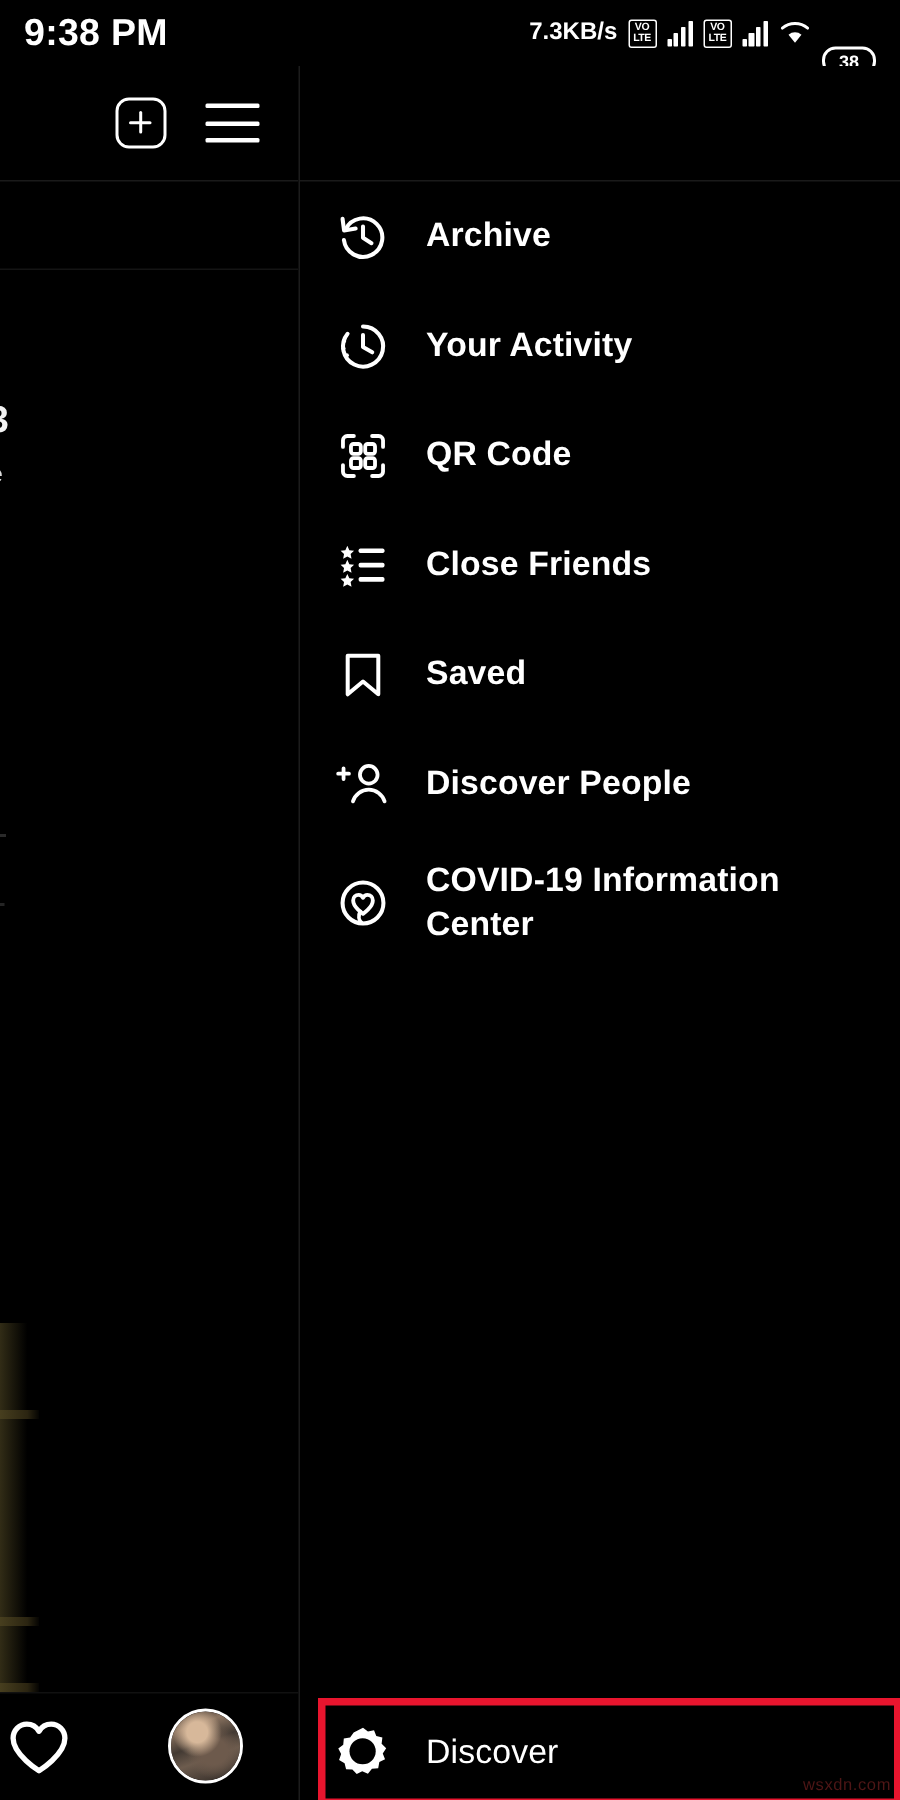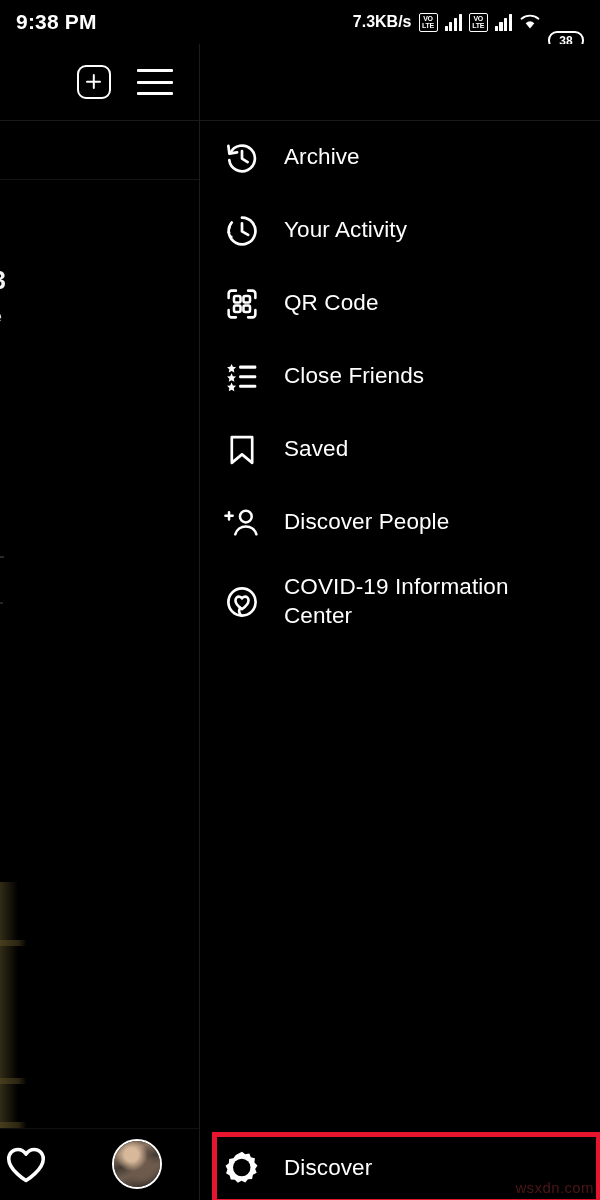--- a/index.html
+++ b/index.html
@@ -15,21 +15,21 @@
     background:#000;
     color:#fff;
   }
 
   
   .statusbar {
     position:absolute; left:0; top:0; width:600px; height:44px;
     display:flex; align-items:center; justify-content:space-between;
     padding:0 16px;
   }
-  .status-clock { font-size:21px; font-weight:bold; color:#fff; letter-spacing:.2px; }
+  .status-clock { font-size:25px; font-weight:bold; color:#fff; letter-spacing:.2px; }
   .status-right { display:flex; align-items:center; gap:7px; }
   .net-speed { font-size:16px; font-weight:bold; color:#fff; }
   .volte {
     width:19px; height:19px; border:1.6px solid #fff; border-radius:2px;
     display:flex; flex-direction:column; align-items:center; justify-content:center;
     line-height:1; color:#fff;
   }
   .volte b { font-size:7px; font-weight:bold; letter-spacing:-0.3px; display:block; }
   .bars { display:flex; align-items:flex-end; gap:1.5px; height:18px; }
   .bars i { display:block; width:3.2px; background:#fff; border-radius:.5px; }
@@ -121,21 +121,21 @@
   .drawer {
     position:absolute; left:199px; top:44px; width:401px; height:1156px;
     background:#000; border-left:1px solid #1c1c1c;
   }
   .drawer-head { height:76px; }
   .drawer-head-div { position:absolute; left:0; top:76px; width:401px; height:1px; background:#1a1a1a; }
 
   .menu { position:absolute; left:0; top:77px; width:401px; }
   .menu-item {
     display:flex; align-items:center;
-    height:73px; padding-left:22px; gap:22px;
+    height:73px; padding-left:22px; gap:22px;font-weight:bold;
   }
   .menu-item.tall { height:86px; align-items:center; }
   .mi-icon {
     width:40px; min-width:40px; height:40px;
     display:flex; align-items:center; justify-content:center;
   }
   .mi-label {
     font-size:22.5px; color:#ffffff; line-height:1.28;
     letter-spacing:.1px;
   }
@@ -144,21 +144,21 @@
   .settings-row {
     position:absolute; left:12px; top:1088px; width:389px; height:72px;
     display:flex; align-items:center; gap:22px; padding-left:10px;
   }
   .settings-hl {
     position:absolute; left:12px; top:1088px; width:389px; height:72px;
     border:5px solid #e8152e; pointer-events:none;
   }
   .watermark {
     position:absolute; right:6px; bottom:4px;
-    font-size:15px; color:#5c1a1a; letter-spacing:.4px;
+    font-size:11px; color:#5c1a1a; letter-spacing:.4px;
     font-family:"Liberation Sans", sans-serif; opacity:.85;
   }
   svg { display:block; }
 </style>
 </head>
 <body>
 
 <div id="screen">
 
   <div class="statusbar">

